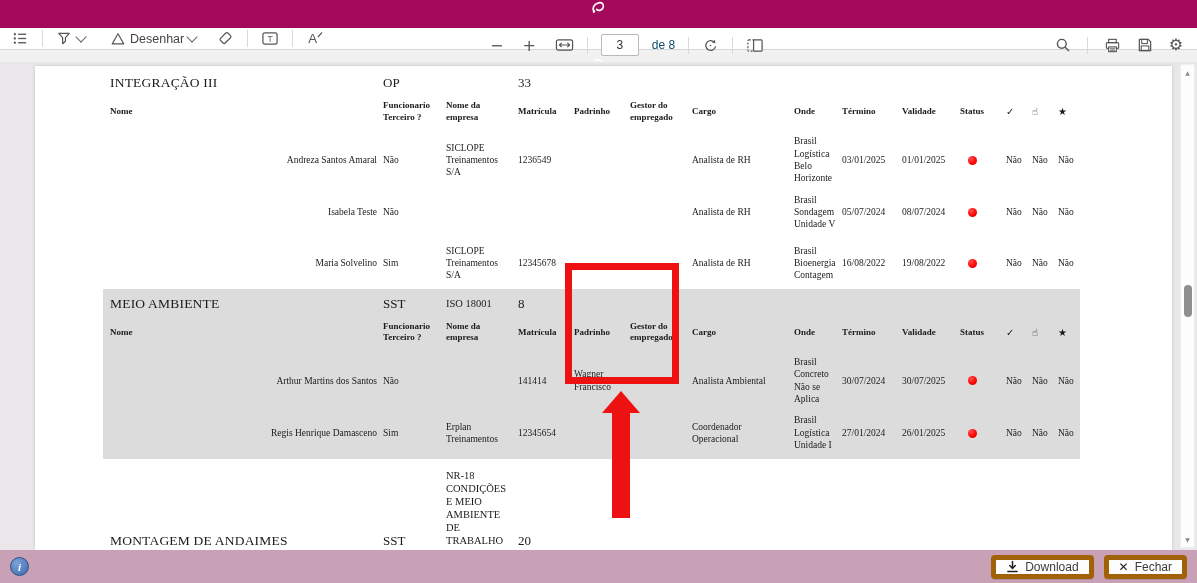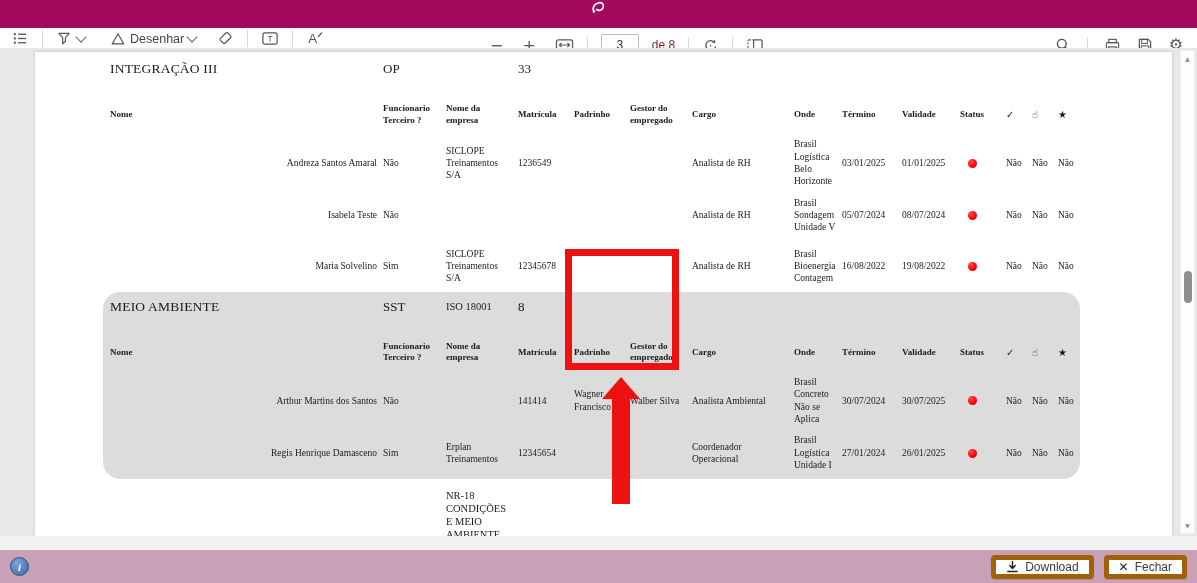--- a/index.html
+++ b/index.html
@@ -36,43 +36,43 @@
   .tlabel{font-size:12.5px;color:#454545;}
   .chev{width:7px;height:7px;border-right:1.4px solid #666;border-bottom:1.4px solid #666;
         transform:rotate(45deg);margin-top:-4px;}
   .glyph{font-family:"DejaVu Sans",sans-serif;font-size:15px;line-height:1;color:#565656;}
   .pm{font-size:16px;color:#555;cursor:pointer;font-family:"DejaVu Sans",sans-serif;}
   .page-box{
     width:38px;height:22px;border:1px solid #b9b9b9;border-radius:2px;text-align:center;
     font-size:12px;color:#333;background:#fff;box-sizing:border-box;
     font-family:"Liberation Sans",sans-serif;
   }
-  .de-label{font-size:12px;color:#7f1d1d;}
+  .de-label{font-size:12px;color:#0c4a6e;}
   
   .docarea{
-    position:absolute;top:48px;left:0;right:0;height:488px;background:#e9e7e9;overflow:hidden;
+    position:absolute;top:62px;left:0;right:0;height:488px;background:#e9e7e9;overflow:hidden;
   }
   .page{
     position:absolute;left:35px;right:25px;top:4px;bottom:0;background:#ffffff;
     box-shadow:0 0 3px rgba(0,0,0,.18);
   }
   .pdf-table{
     position:absolute;left:68px;top:2px;width:977px;
     font-family:"Liberation Serif","DejaVu Serif",serif;color:#1a1a1a;
   }
   .grid{
     display:grid;align-items:center;
     grid-template-columns:280px 63px 72px 56px 56px 62px 102px 48px 60px 58px 46px 26px 26px 22px;
   }
-  .section.hl{background:#dcdcdc;border-radius:17px;}
+  .section.hl{background:#dcdcdc;}
   .sec-row{padding:7px 0 3px 0;}
   .sec-title{font-size:13.5px;padding-left:7px;letter-spacing:.2px;}
   .sec-type,.sec-norm,.sec-count{font-size:13px;}
   .sec-norm{font-size:10.5px;line-height:1.25;overflow-wrap:anywhere;padding-right:6px;}
-  .head-row{padding:6px 0 10px 0;margin-top:17px;}
+  .head-row{padding:6px 0 10px 0;}
   .hc{font-size:9px;font-weight:bold;line-height:1.3;padding-right:5px;}
   .hc.first{padding-left:7px;}
   .hc.icon{font-family:"DejaVu Sans",sans-serif;font-size:10px;text-align:left;}
   .data-row{min-height:47px;padding:2px 0;}
   .dc{font-size:9.5px;line-height:1.3;padding-right:6px;overflow-wrap:anywhere;}
   .dc.first{padding-left:7px;text-align:right;}
   .status-dot{
     width:9px;height:9px;border-radius:50%;
     background:radial-gradient(circle at 35% 30%,#ff4d4d,#f00 60%,#c00);
     margin-left:8px;

